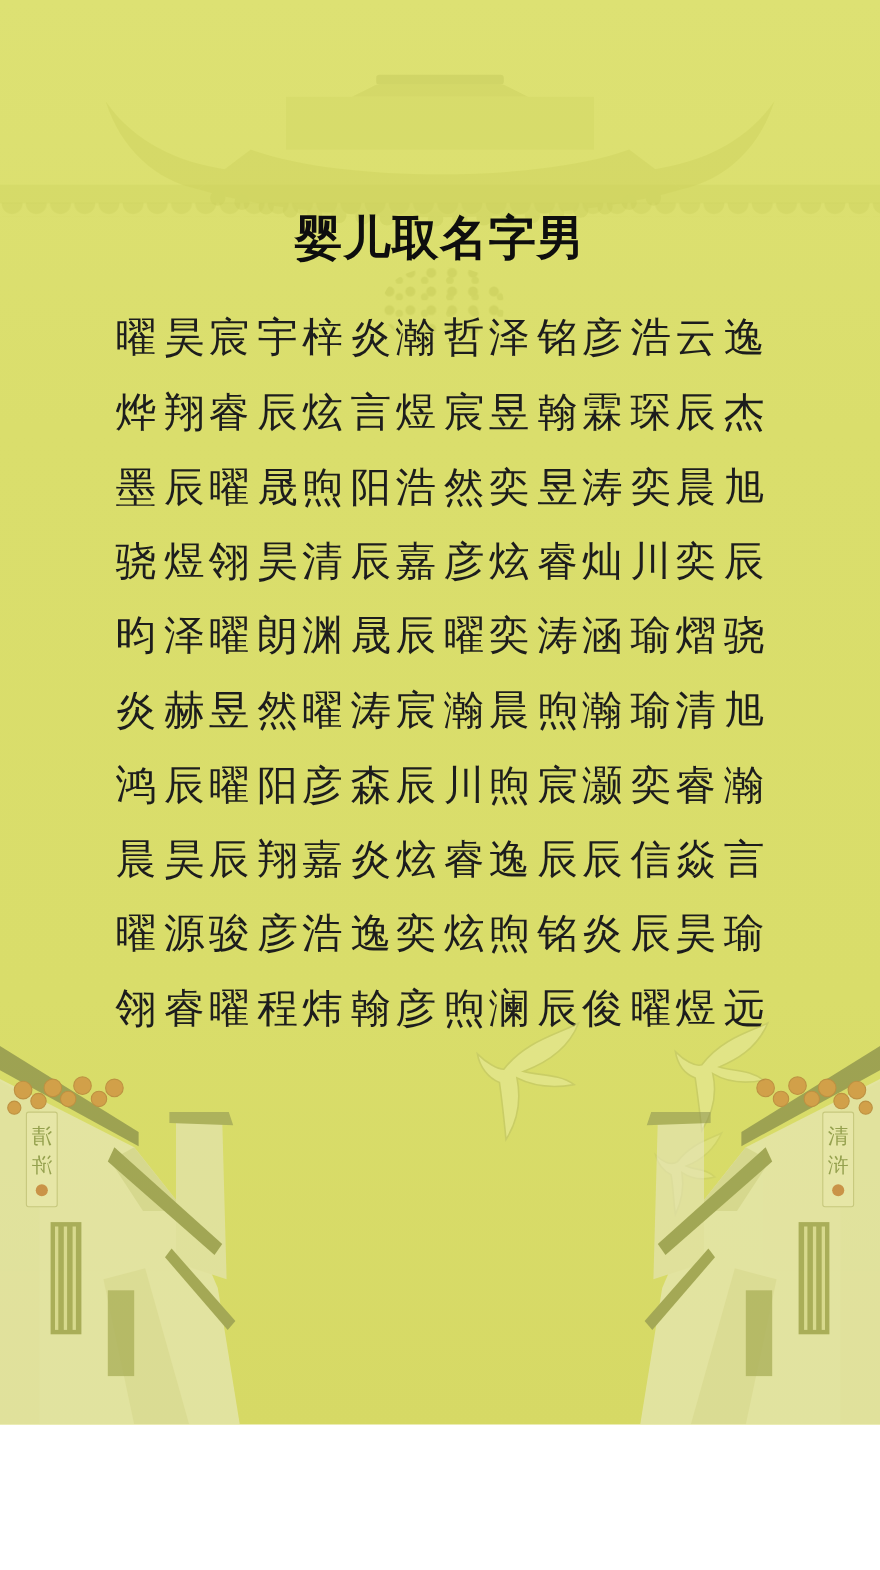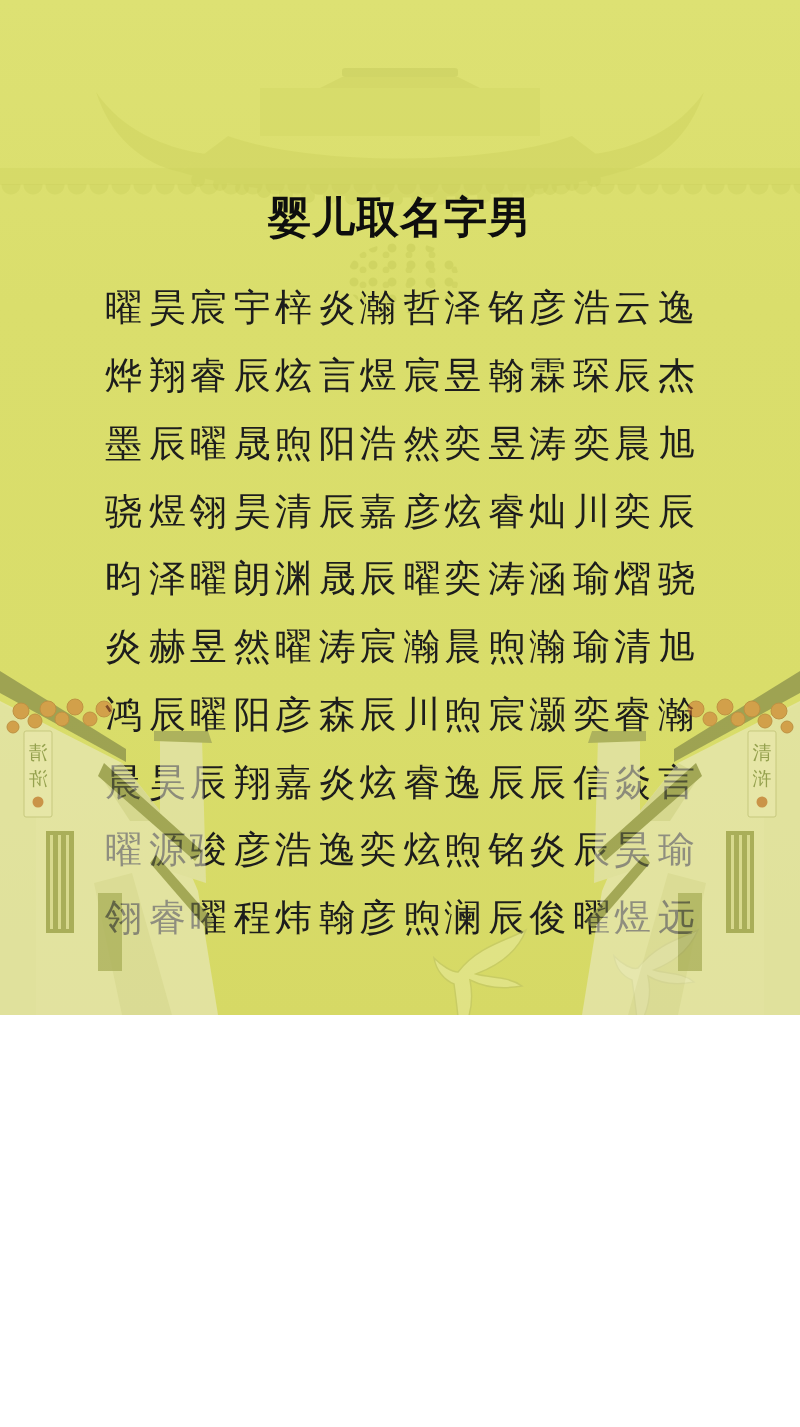--- a/index.html
+++ b/index.html
@@ -1,21 +1,21 @@
 <!DOCTYPE html>
 <html><head>
 <meta charset="utf-8">
 <style>
   html,body{margin:0;padding:0;}
   body{
     width:800px;height:1427px;overflow:hidden;
     font-family:"Liberation Serif","DejaVu Serif",serif;
   }
   .page{
-    position:relative;width:800px;height:1015px;overflow:hidden;
+    position:relative;width:800px;height:1295px;overflow:hidden;
     background:linear-gradient(180deg,#dde173 0%,#dade6c 30%,#d9dd6a 70%,#d6d965 100%);
   }
 
   
   .temple-svg{position:absolute;top:34px;left:50%;transform:translateX(-50%);
     width:640px;height:200px;opacity:.30;}
   .eave-band{position:absolute;top:168px;left:0;width:800px;height:17px;
     background:#ccd15e;opacity:.38;}
   .eave-scallops{position:absolute;top:184px;left:0;width:800px;height:13px;opacity:.34;
     background:radial-gradient(circle at 11px 1px,#c7cc58 9px,rgba(0,0,0,0) 10px);

